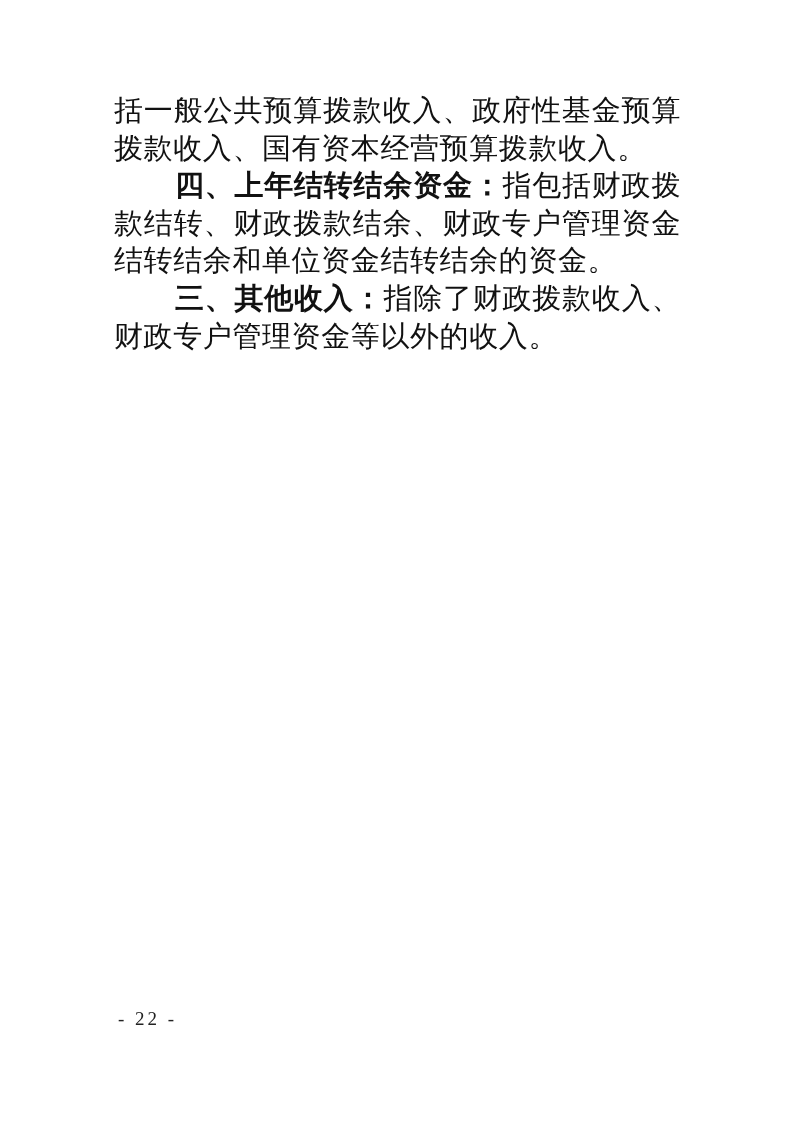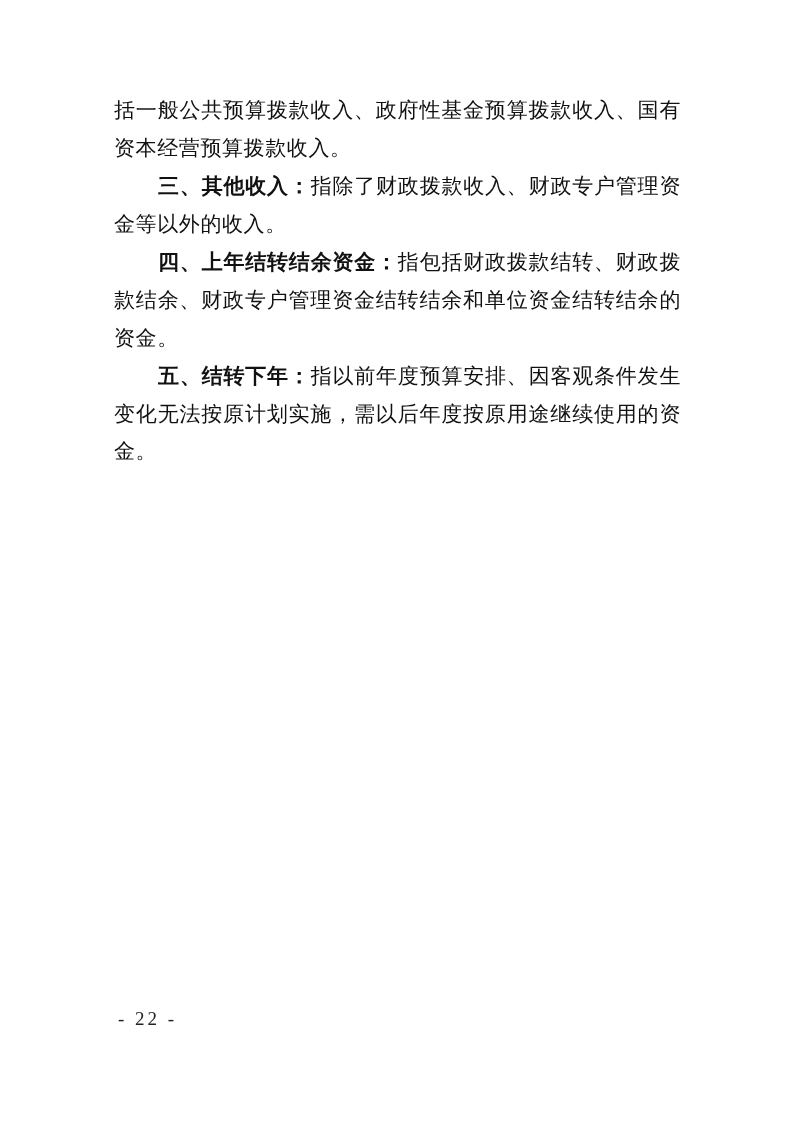--- a/index.html
+++ b/index.html
@@ -20,21 +20,21 @@
   .text-block {
     position: absolute;
     left: 114px;
     top: 92px;
     width: 567px;
     text-align: justify;
     text-justify: inter-ideograph;
   }
   .para {
     margin: 0;
-    font-size: 21px;
+    font-size: 29px;
     line-height: 37.6px;
     letter-spacing: 0.6px;
     text-indent: 2.1em;
     word-break: break-all;
   }
   .para.no-indent { text-indent: 0; }
   .para .label {
     font-family: "Liberation Sans", sans-serif;
     font-weight: 700;
   }
@@ -51,25 +51,24 @@
 </style>
 </head>
 <body>
 
 <div class="page">
   <div class="text-block">
 
     <p class="para no-indent"><span>括一般公共预算拨款收入、政府性基金预算拨款收入、国有资本经营预算拨款收入。</span></p>
 
 
+    <p class="para"><span class="label">四、上年结转结余资金：</span><span>指包括财政拨款结转、财政拨款结余、财政专户管理资金结转结余和单位资金结转结余的资金。</span></p>
+
     <p class="para"><span class="label">三、其他收入：</span><span>指除了财政拨款收入、财政专户管理资金等以外的收入。</span></p>
 
-    <p class="para"><span class="label">四、上年结转结余资金：</span><span>指包括财政拨款结转、财政拨款结余、财政专户管理资金结转结余和单位资金结转结余的资金。</span></p>
-
-    <p class="para"><span class="label">五、结转下年：</span><span>指以前年度预算安排、因客观条件发生变化无法按原计划实施，需以后年度按原用途继续使用的资金。</span></p>
 
 
 
 
   </div>
 
   <div class="page-number">- 22 -</div>
 </div>
 
 </body></html>

